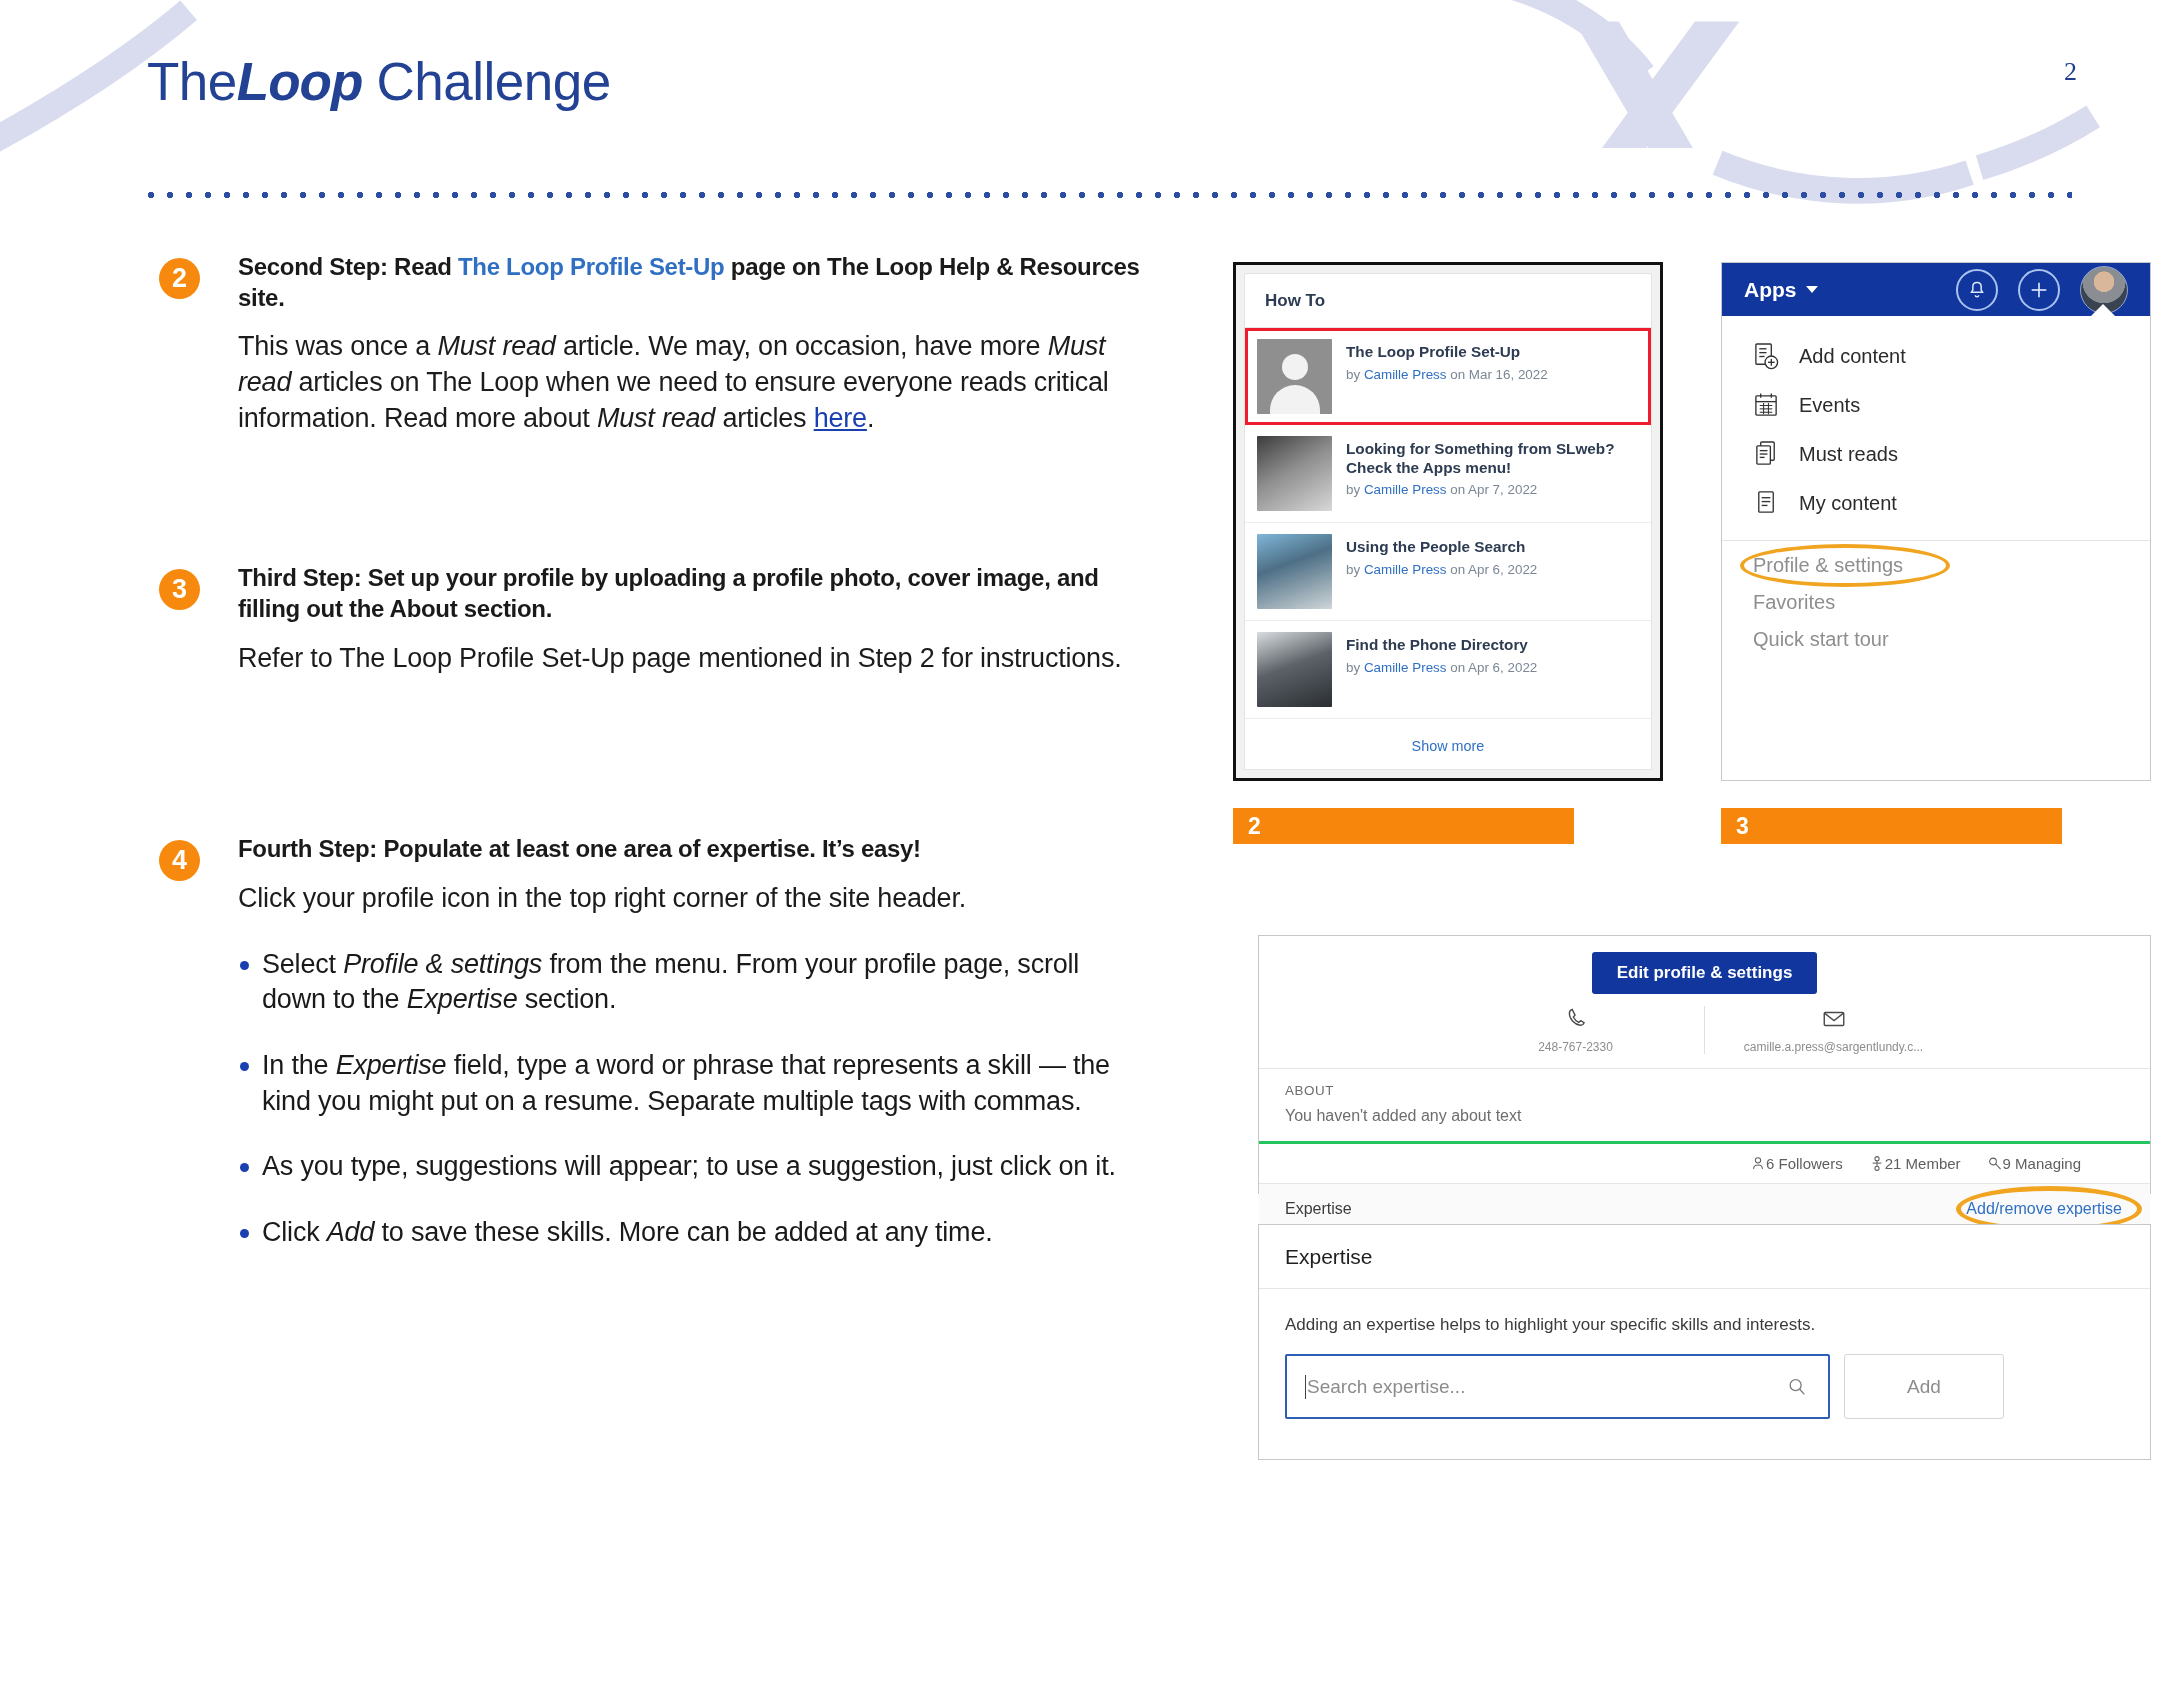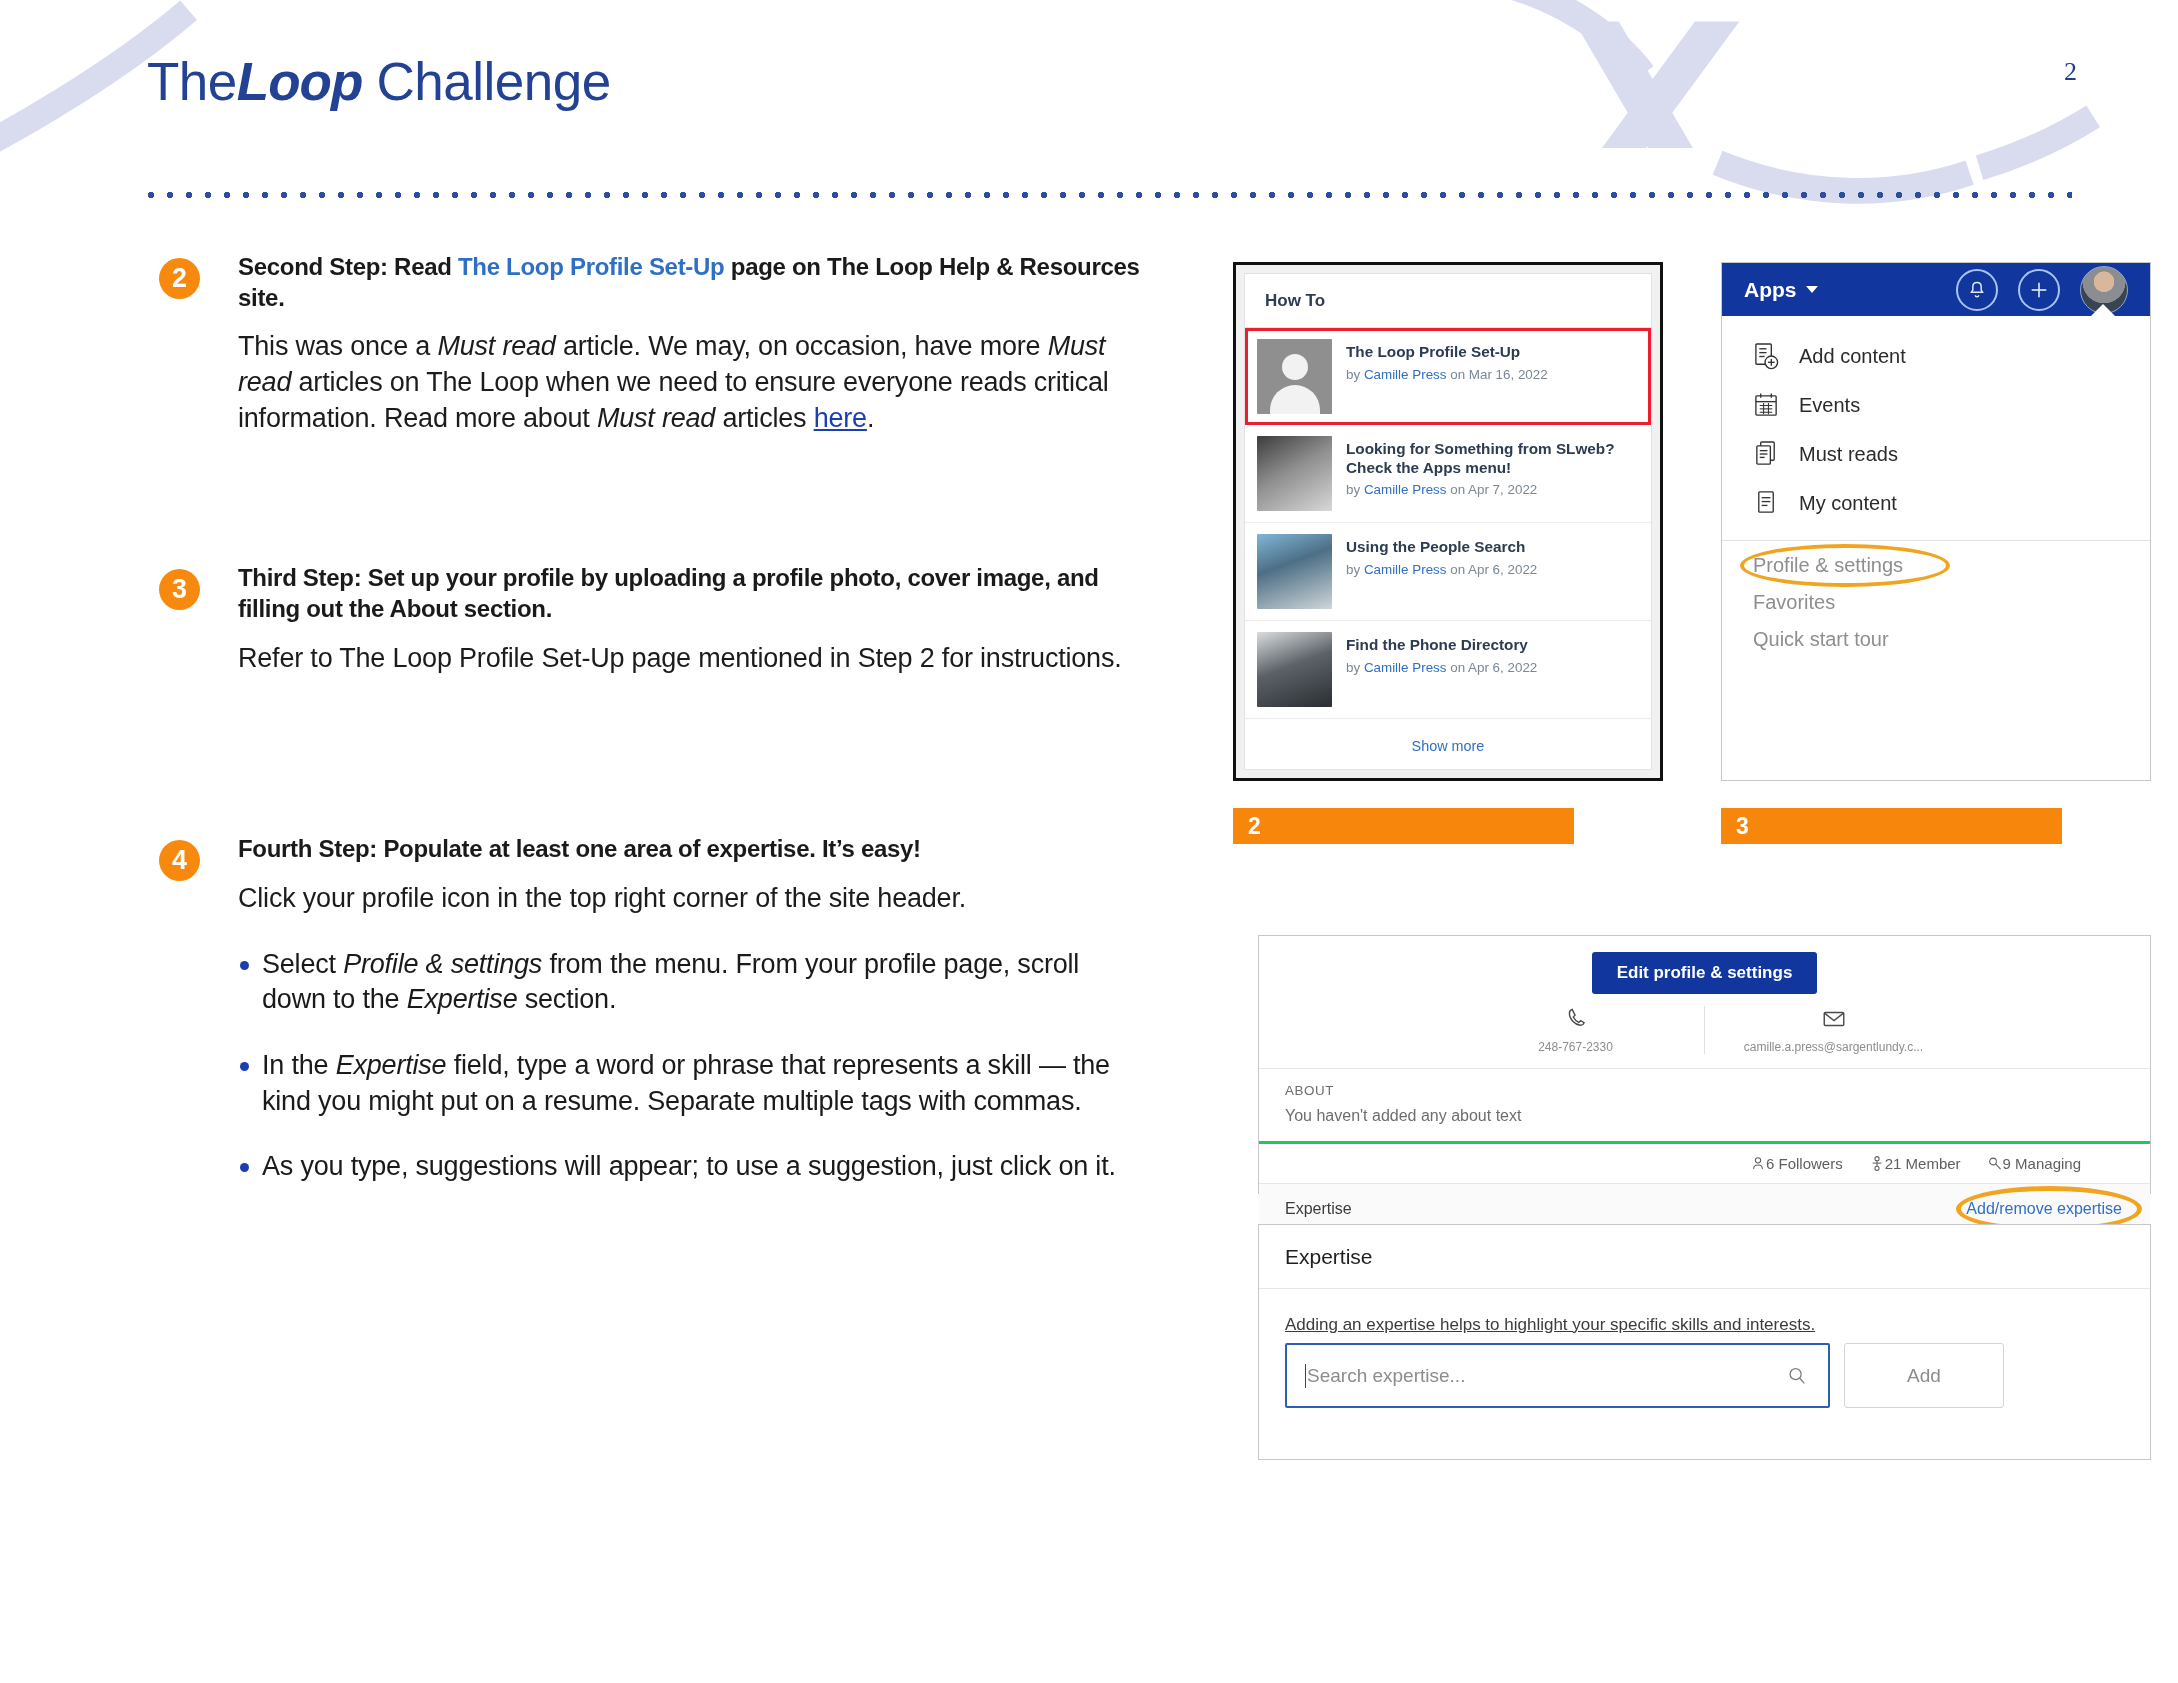--- a/index.html
+++ b/index.html
@@ -388,21 +388,21 @@
     width: 893px; height: 236px;
     border: 1px solid #c8c8c8;
   }
   .dlg-title {
     font-size: 21px;
     color: #1f1f1f;
     padding: 20px 0 19px 26px;
     border-bottom: 1px solid #e6e6e6;
   }
   .dlg-body { padding: 26px 26px 0 26px; }
-  .dlg-desc { font-size: 17px; color: #3b3b3b; margin-bottom: 8px; text-decoration: underline; }
+  .dlg-desc { font-size: 17px; color: #3b3b3b; margin-bottom: 19px; }
   .dlg-controls { display: flex; gap: 14px; align-items: stretch; }
   .search-field {
     flex: 0 0 505px;
     border: 2px solid #2b5fb5;
     border-radius: 2px;
     height: 61px;
     display: flex;
     align-items: center;
     padding: 0 18px;
     position: relative;
@@ -469,20 +469,21 @@
 
   <div class="step" id="step-4">
     <div class="step-badge">4</div>
     <div class="step-body">
       <h2 class="step-heading">Fourth Step: Populate at least one area of expertise. It’s easy!</h2>
       <p class="step-para">Click your profile icon in the top right corner of the site header.</p>
       <ul class="bullets">
         <li class="bullet"><span>Select </span><em>Profile &amp; settings</em><span> from the menu. From your profile page, scroll down to the </span><em>Expertise</em><span> section.</span></li>
         <li class="bullet"><span>In the </span><em>Expertise</em><span> field, type a word or phrase that represents a skill — the kind you might put on a resume. Separate multiple tags with commas.</span></li>
         <li class="bullet"><span>As you type, suggestions will appear; to use a suggestion, just click on it.</span></li>
+        <li class="bullet"><span>Click </span><em>Add</em><span> to save these skills. More can be added at any time.</span></li>
       </ul>
     </div>
   </div>
 </div>
 
 <div class="figures">
 
   <div class="shot" id="fig-howto">
     <div class="inner">
       <div class="howto-title">How To</div>

